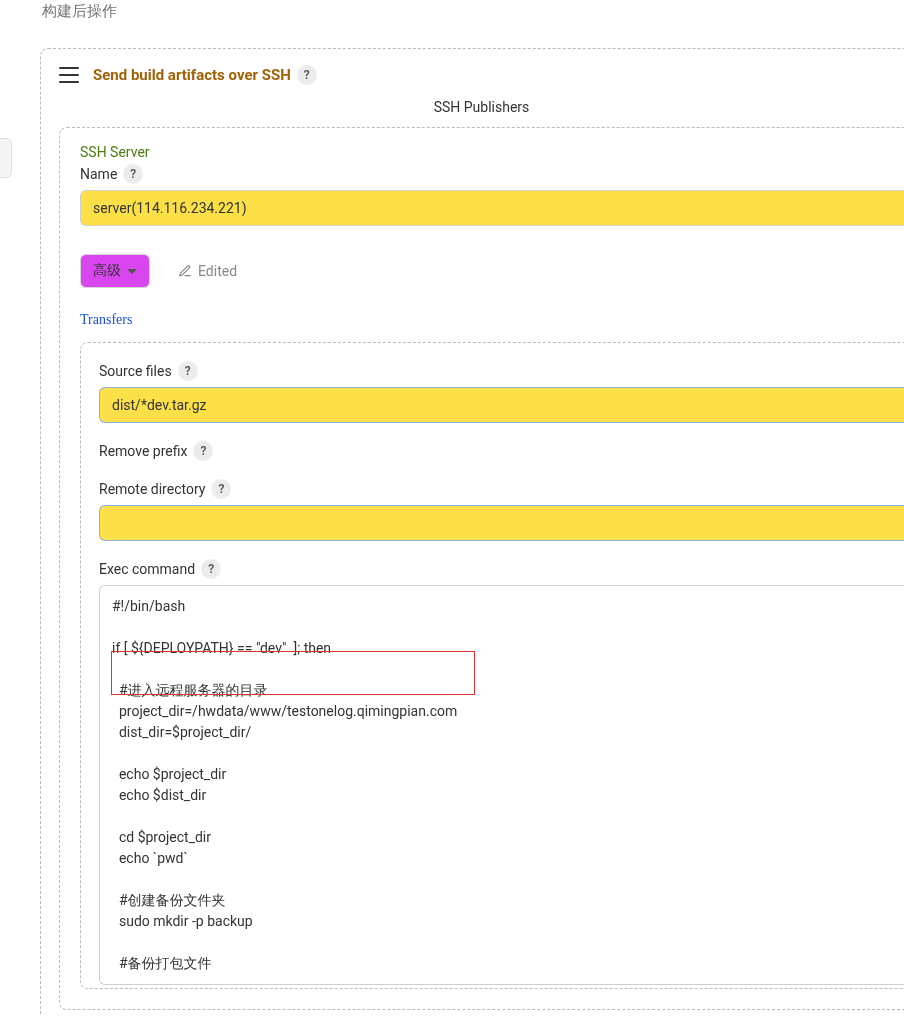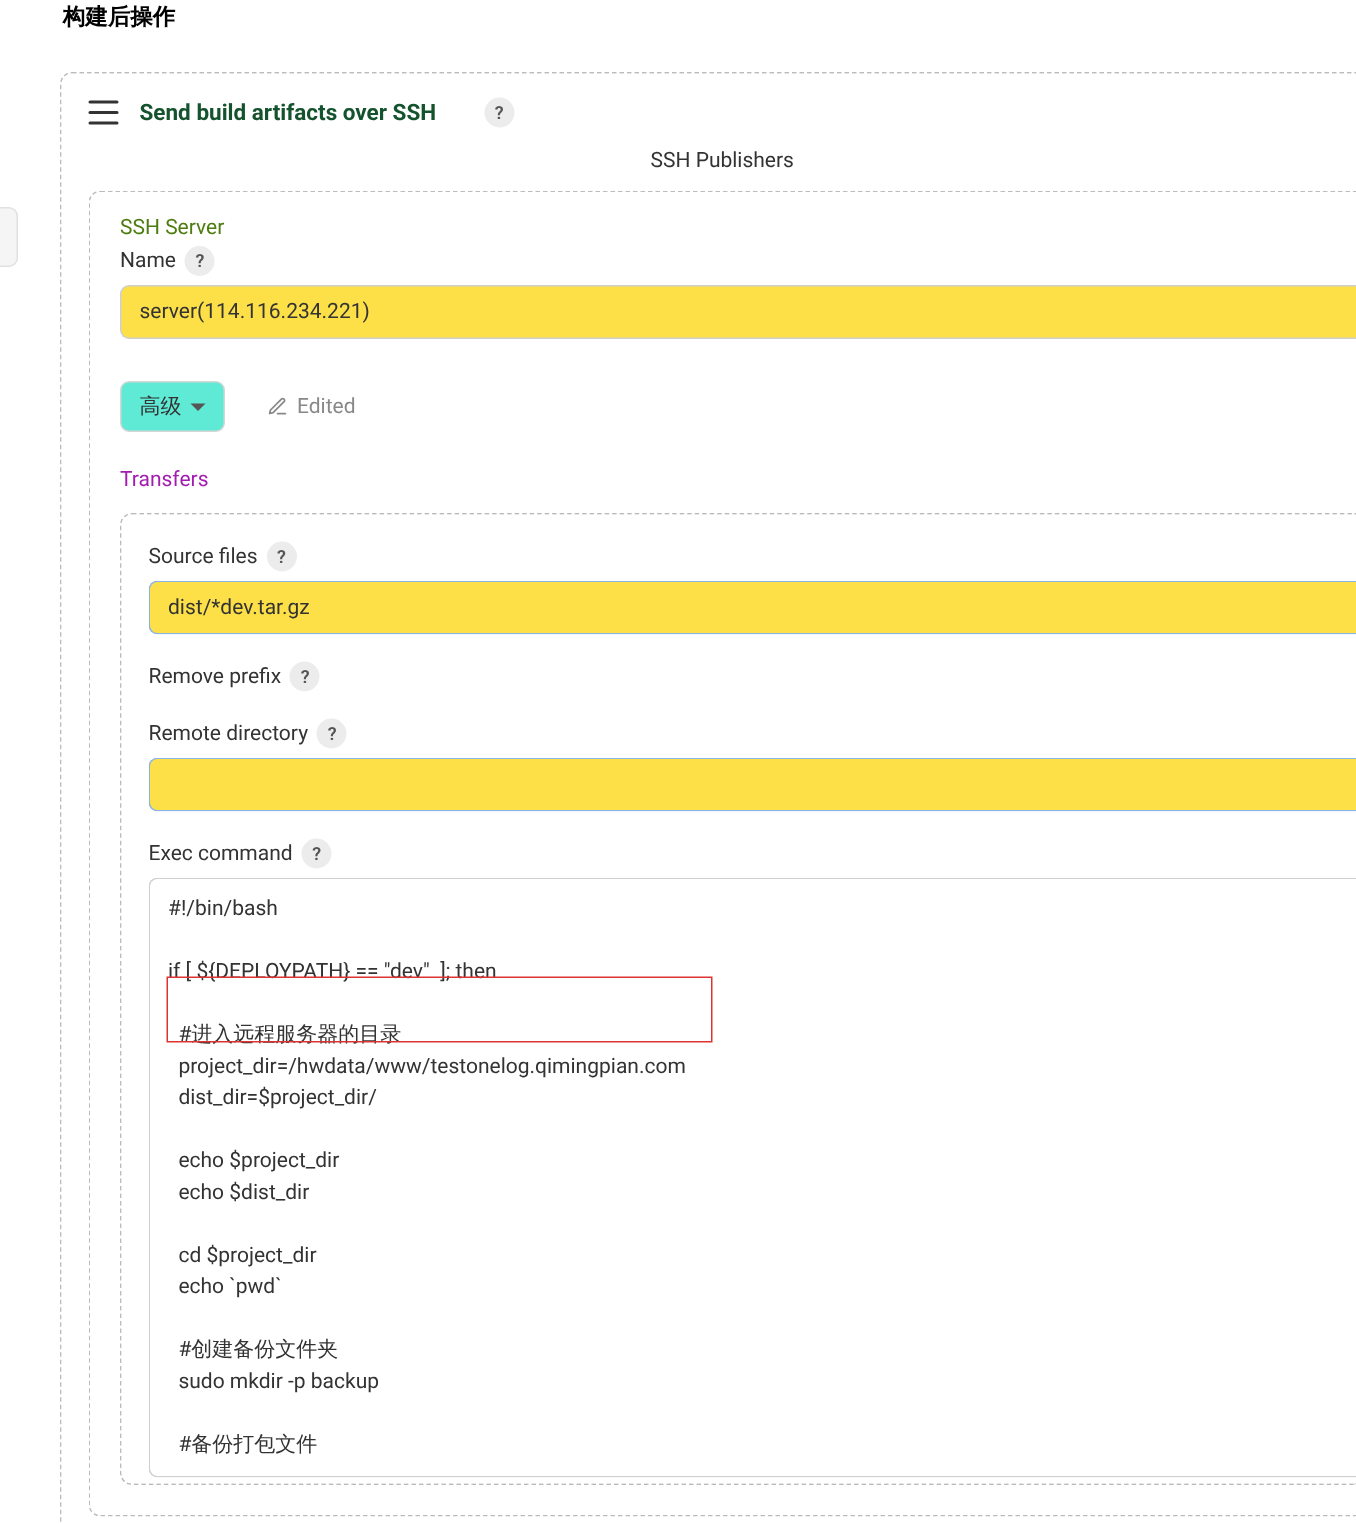--- a/index.html
+++ b/index.html
@@ -14,23 +14,23 @@
   .page {
     width: 904px;
     height: 1016px;
     position: relative;
     overflow: hidden;
   }
   .top-heading {
     position: absolute;
     top: 2px;
     left: 42px;
-    font-weight: 700;
+    font-weight: 400;
     font-size: 15px;
-    color: #000000;
+    color: #737373;
   }
   .left-stub {
     position: absolute;
     top: 138px;
     left: 0;
     width: 12px;
     height: 40px;
     background: #f5f5f5;
     border-top-right-radius: 6px;
     border-bottom-right-radius: 6px;
@@ -66,22 +66,22 @@
   }
   .drag-icon span {
     display: block;
     height: 2px;
     background: #333;
     border-radius: 1px;
   }
   .section-title {
     font-weight: 700;
     font-size: 15px;
-    color: #14532d;
-    margin-right: 26px;
+    color: #a16207;
+    margin-right: 0;
   }
   .help-badge {
     display: inline-flex;
     align-items: center;
     justify-content: center;
     width: 20px;
     height: 20px;
     background: #ececec;
     color: #555;
     font-weight: 600;
@@ -151,21 +151,21 @@
     align-items: center;
     margin-top: 28px;
     gap: 28px;
   }
   .adv-btn {
     display: inline-flex;
     align-items: center;
     height: 34px;
     padding: 0 12px;
     border: 1px solid #d6d6d6;
-    background: #5eead4;
+    background: #d946ef;
     border-radius: 6px;
     font-size: 14px;
     color: #333;
     cursor: pointer;
     gap: 6px;
   }
   .chevron-down {
     width: 0;
     height: 0;
     border-left: 5px solid transparent;
@@ -177,21 +177,22 @@
     display: inline-flex;
     align-items: center;
     gap: 6px;
     color: #888;
     font-size: 14px;
   }
   .pencil-icon svg { display: block; }
   .transfers-label {
     font-size: 14px;
     margin-top: 24px;
-    color: #a21caf;
+    color: #1d4ed8;
+    font-family: Liberation Serif, serif;
   }
   .transfer-box {
     margin-top: 14px;
     padding: 18px 0 0 18px;
   }
   .exec-wrap {
     position: relative;
   }
   .highlight-rect {
     position: absolute;

